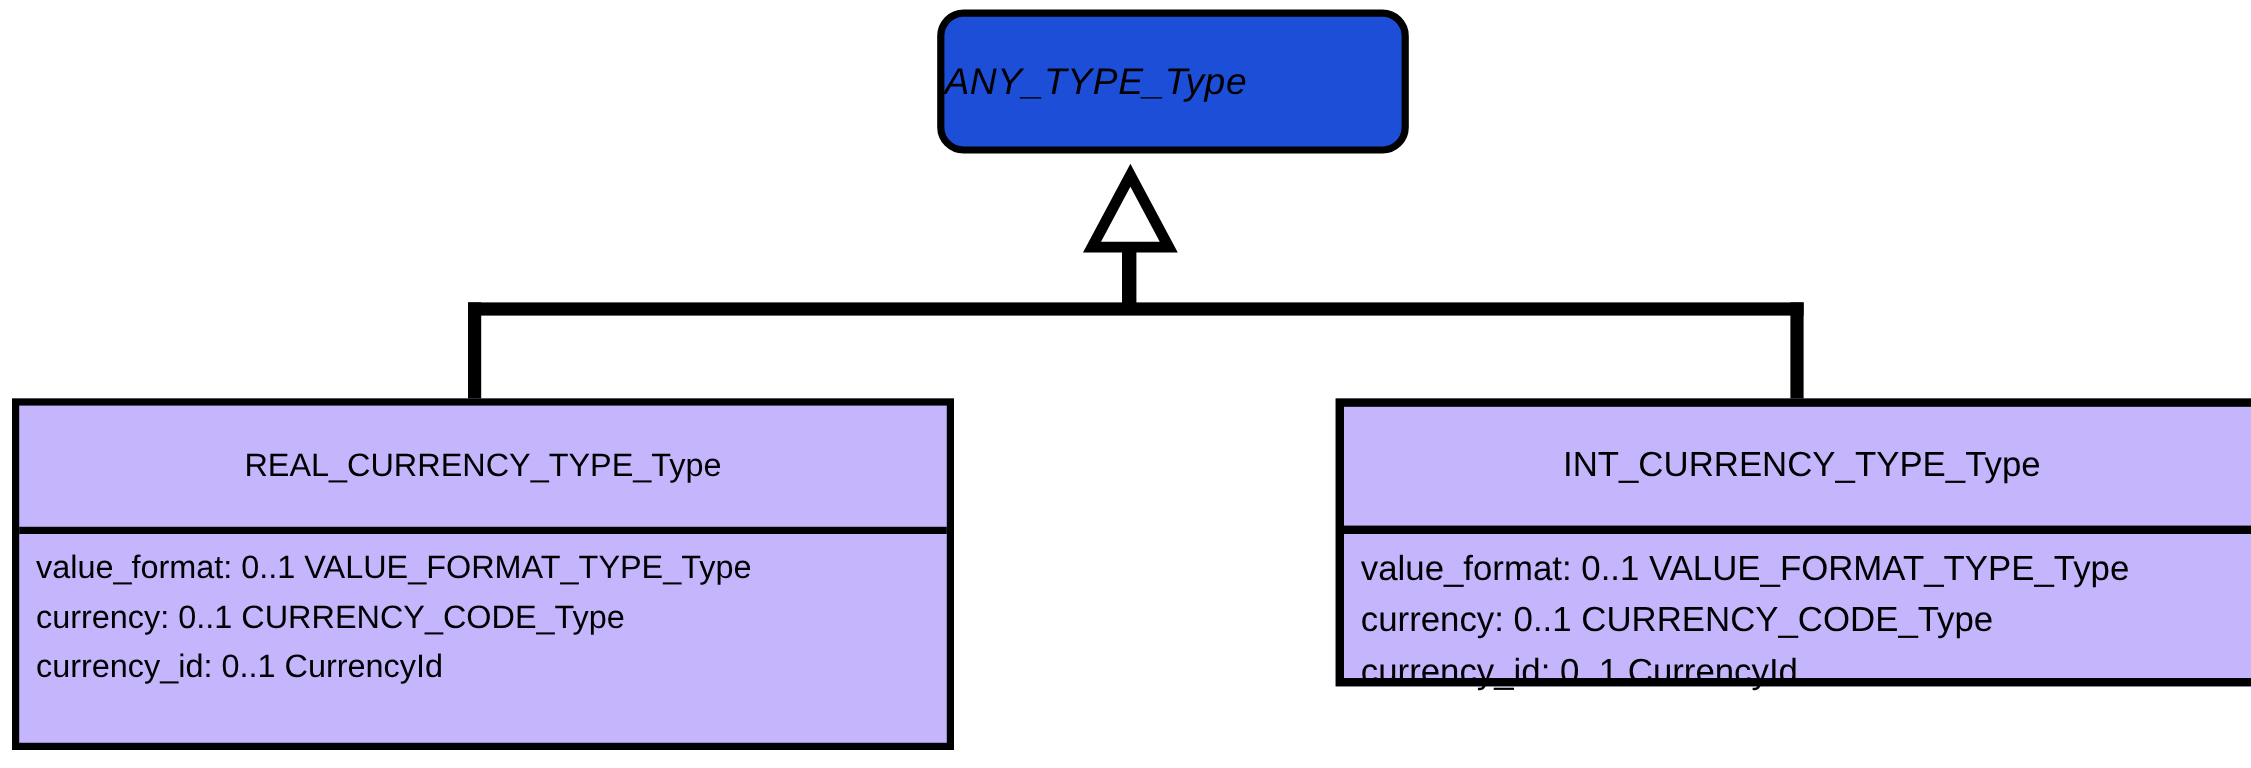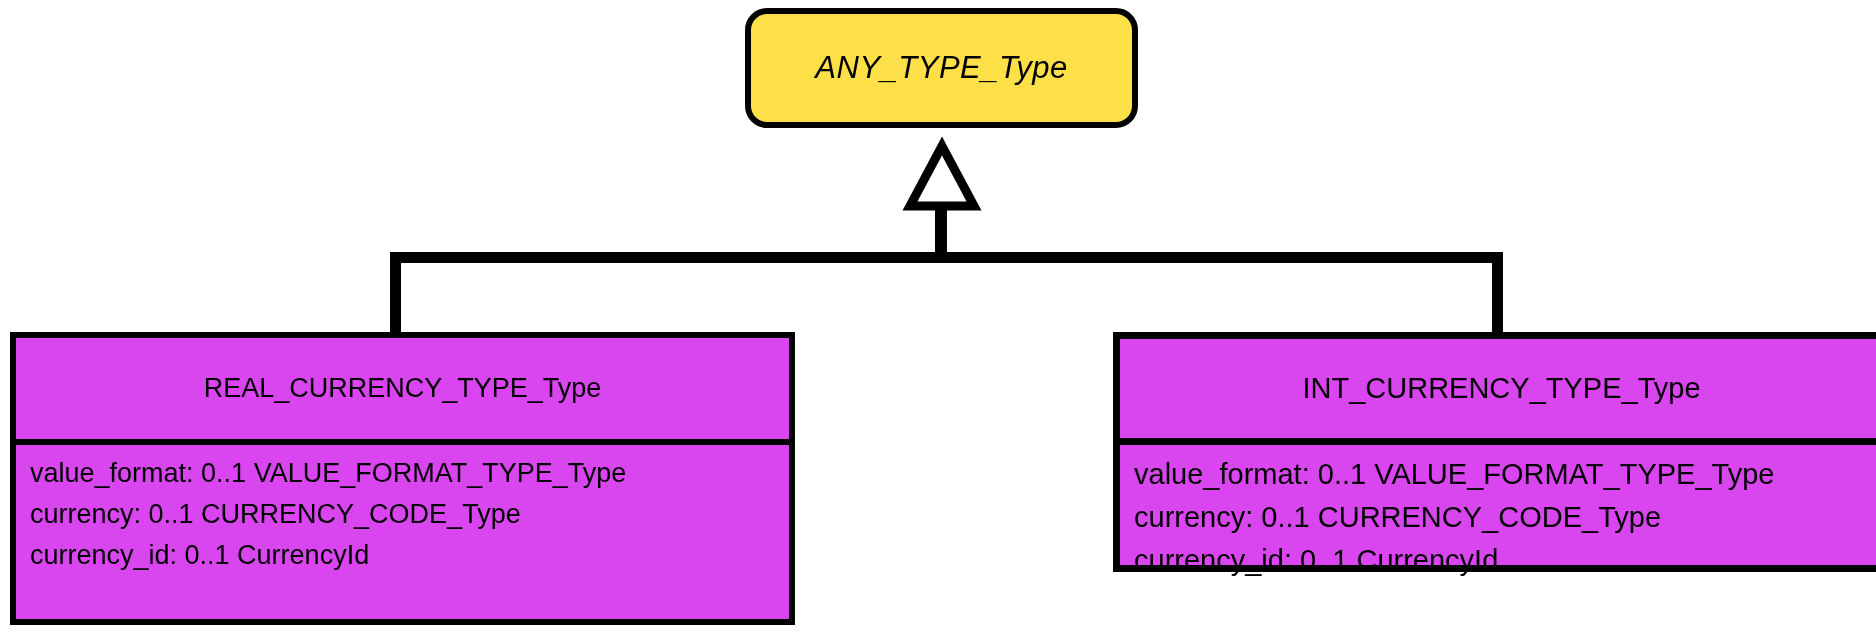--- a/index.html
+++ b/index.html
@@ -15,40 +15,41 @@
     width: 1876px;
     height: 640px;
     background: #ffffff;
     overflow: hidden;
   }
 
   
   .uml-root {
     position: absolute;
     box-sizing: border-box;
-    background: #fde047;
+    background: #1d4ed8;
     border: 6px solid #000000;
     border-radius: 22px;
     display: flex;
     align-items: center;
-    justify-content: center;
+    justify-content: flex-start;
+    margin-left: 36px;
   }
   .uml-root-title {
     font-style: italic;
     font-size: 31px;
     color: #000000;
     letter-spacing: 0.5px;
     white-space: nowrap;
   }
 
   
   .uml-class {
     position: absolute;
     box-sizing: border-box;
-    background: #d946ef;
+    background: #c4b5fd;
     border: 6px solid #000000;
     display: flex;
     flex-direction: column;
   }
   .uml-class.heavy {
     border-width: 7px;
   }
   .uml-class-name {
     flex: 0 0 auto;
     display: flex;

